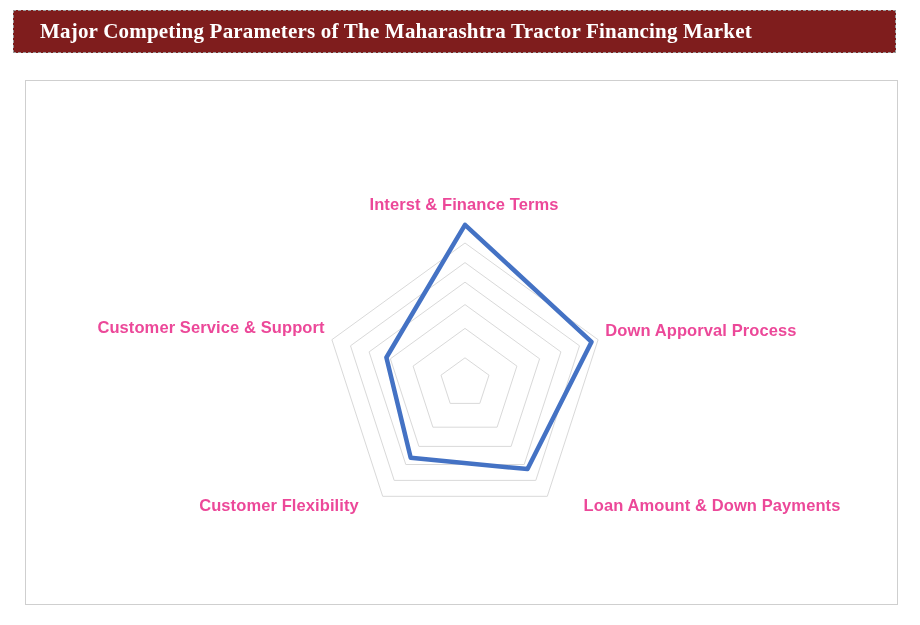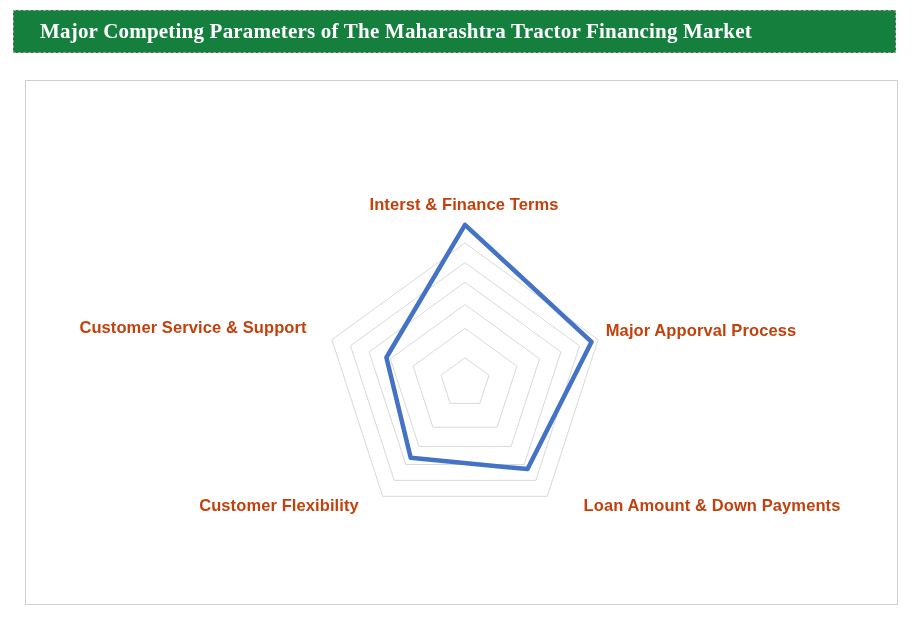--- a/index.html
+++ b/index.html
@@ -2,42 +2,42 @@
 <html><head>
 <meta charset="utf-8">
 <style>
   html,body{margin:0;padding:0;}
   body{
     width:920px;height:625px;position:relative;background:#ffffff;
     font-family:"Liberation Sans",sans-serif;overflow:hidden;
   }
   .header-bar{
     position:absolute;left:13px;top:10px;width:883px;height:43px;
-    background:#15803d;border:1px dashed #9a9a9a;box-sizing:border-box;
+    background:#7f1d1d;border:1px dashed #9a9a9a;box-sizing:border-box;
     display:flex;align-items:center;padding-left:26px;
   }
   .header-bar h1{
     margin:0;color:#ffffff;font-family:"Liberation Serif",serif;
     font-size:21px;font-weight:700;letter-spacing:.2px;white-space:nowrap;
   }
   .chart-card{
     position:absolute;left:25px;top:80px;width:873px;height:525px;
     background:#ffffff;border:1px solid #cfcfcf;box-sizing:border-box;
   }
   .radar-svg{position:absolute;left:0;top:0;width:920px;height:625px;}
   .axis-label{
     position:absolute;transform:translate(-50%,-50%);
-    font-size:16.5px;font-weight:700;color:#c2410c;white-space:nowrap;
+    font-size:16.5px;font-weight:700;color:#ec4899;white-space:nowrap;
     letter-spacing:.1px;
   }
   .axis-label.pos-0{left:464px;top:204px;}
   .axis-label.pos-1{left:701px;top:330px;}
   .axis-label.pos-2{left:688px;top:505px;padding-left:48px;}
   .axis-label.pos-3{left:279px;top:505px;}
-  .axis-label.pos-4{left:193px;top:327px;}
+  .axis-label.pos-4{left:211px;top:327px;}
 </style>
 </head>
 <body>
 
 <div class="header-bar">
   <h1>Major Competing Parameters of The Maharashtra Tractor Financing Market</h1>
 </div>
 
 <div class="chart-card"></div>
 
@@ -46,17 +46,17 @@
     <polygon points="465.0,328.4 516.9,366.1 497.1,427.2 432.9,427.2 413.1,366.1" fill="none" stroke="#d9d9d9" stroke-width="1" stroke-linejoin="round"></polygon>
     <polygon points="465.0,304.6 539.6,358.8 511.1,446.4 418.9,446.4 390.4,358.8" fill="none" stroke="#d9d9d9" stroke-width="1" stroke-linejoin="round"></polygon>
     <polygon points="465.0,282.2 560.9,351.9 524.2,464.5 405.8,464.5 369.1,351.9" fill="none" stroke="#d9d9d9" stroke-width="1" stroke-linejoin="round"></polygon>
     <polygon points="465.0,262.6 579.5,345.8 535.8,480.4 394.2,480.4 350.5,345.8" fill="none" stroke="#d9d9d9" stroke-width="1" stroke-linejoin="round"></polygon>
     <polygon points="465.0,243.0 598.1,339.7 547.3,496.3 382.7,496.3 331.9,339.7" fill="none" stroke="#d9d9d9" stroke-width="1" stroke-linejoin="round"></polygon>
     <polygon points="465.0,224.8 591.5,341.9 527.5,469.1 410.7,457.8 386.4,357.5" fill="none" stroke="#4472C4" stroke-width="4.5" stroke-linejoin="round"></polygon>
   </svg>
 
 <div>
   <div class="axis-label pos-0">Interst &amp; Finance Terms</div>
-  <div class="axis-label pos-1">Major Apporval Process</div>
+  <div class="axis-label pos-1">Down Apporval Process</div>
   <div class="axis-label pos-2">Loan Amount &amp; Down Payments</div>
   <div class="axis-label pos-3">Customer Flexibility</div>
   <div class="axis-label pos-4">Customer Service &amp; Support</div>
 </div>
 
 </body></html>

